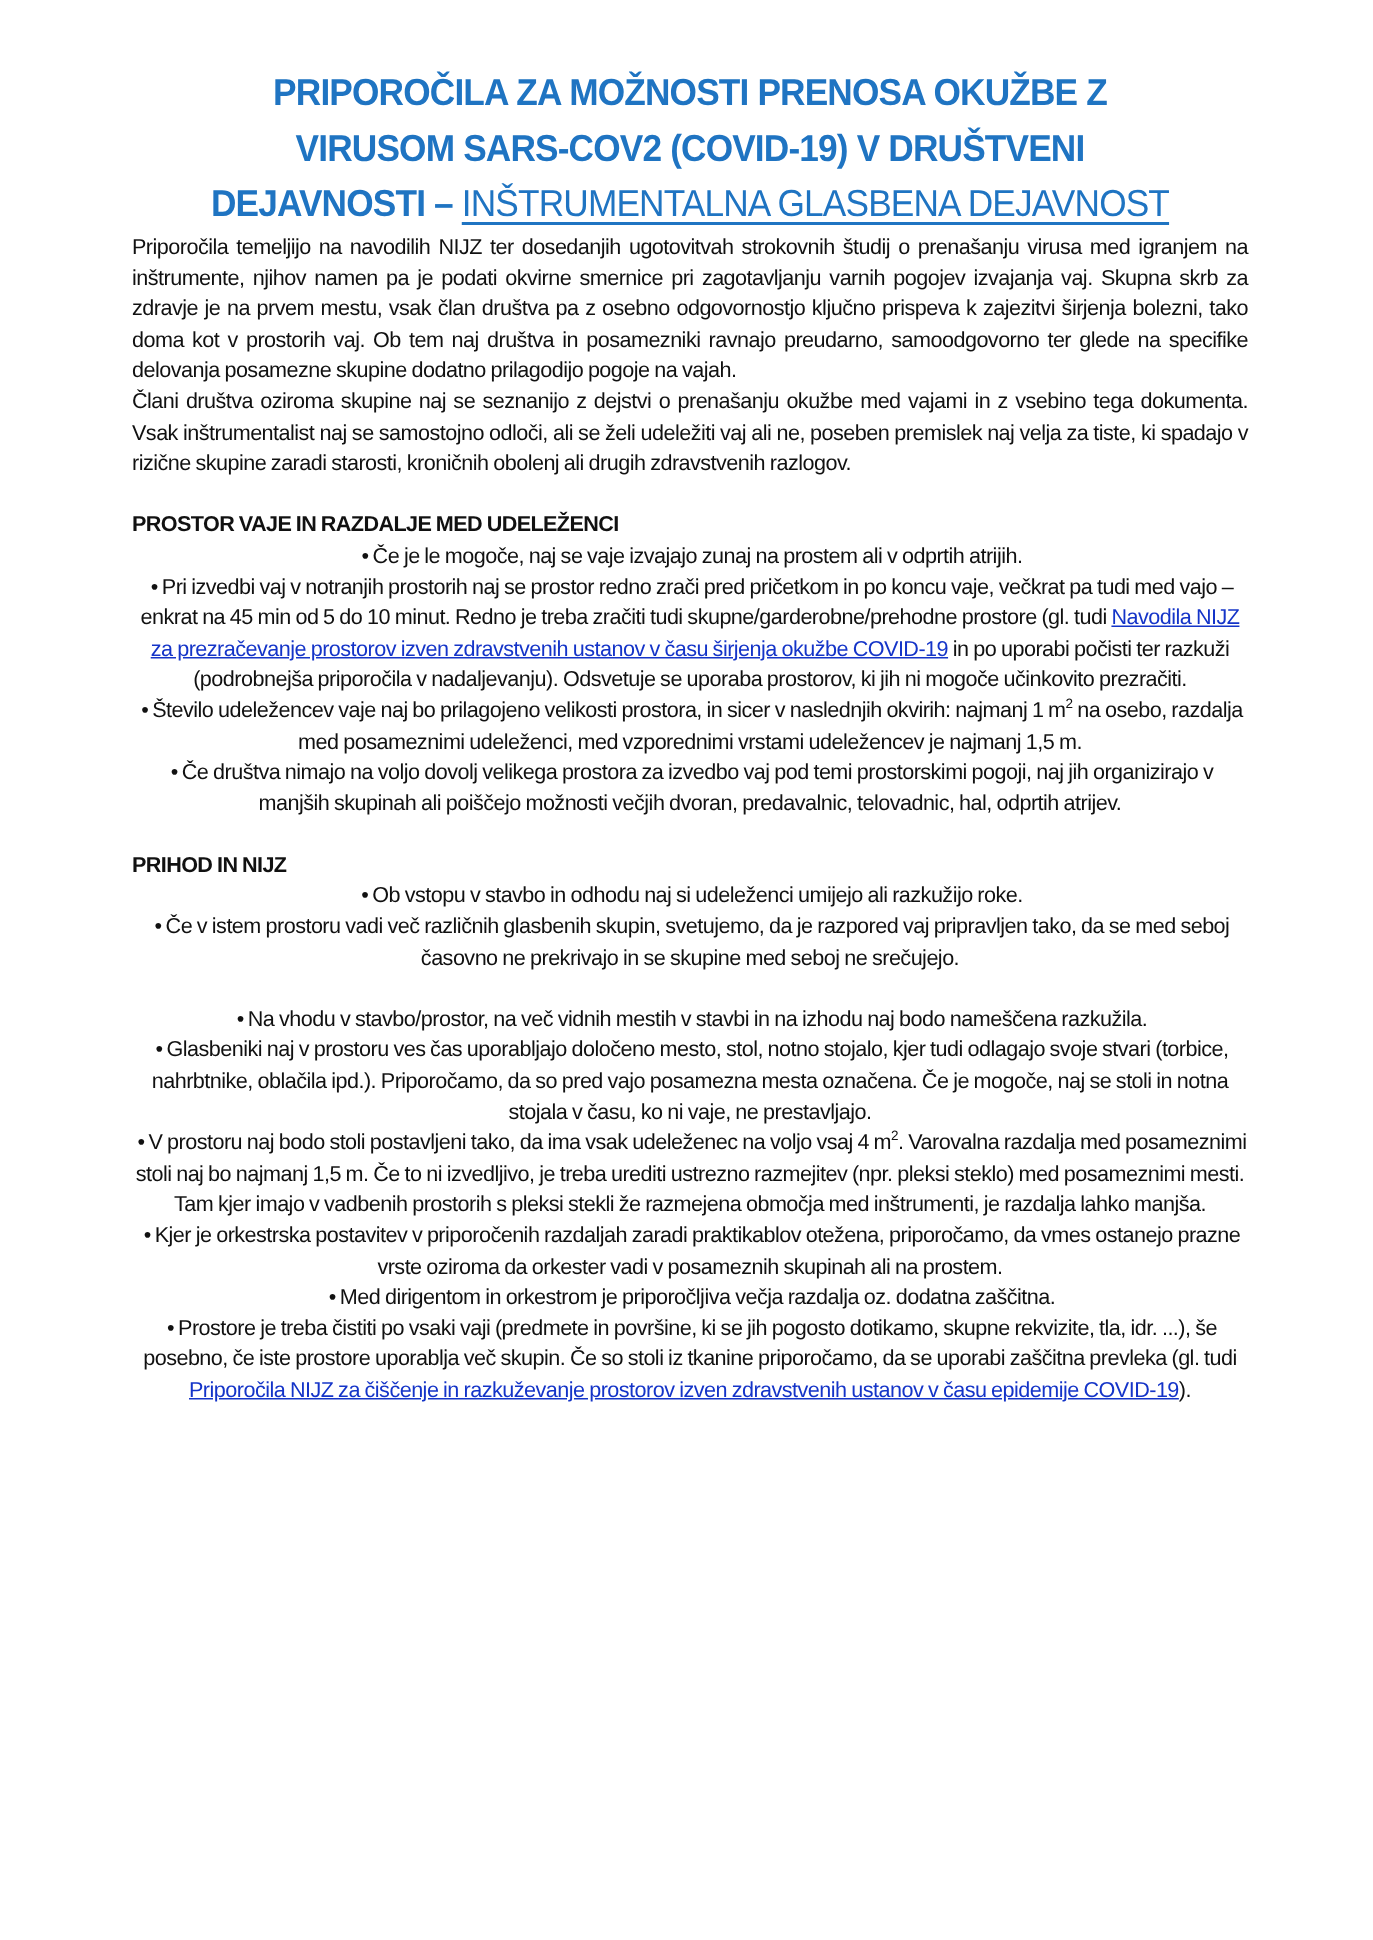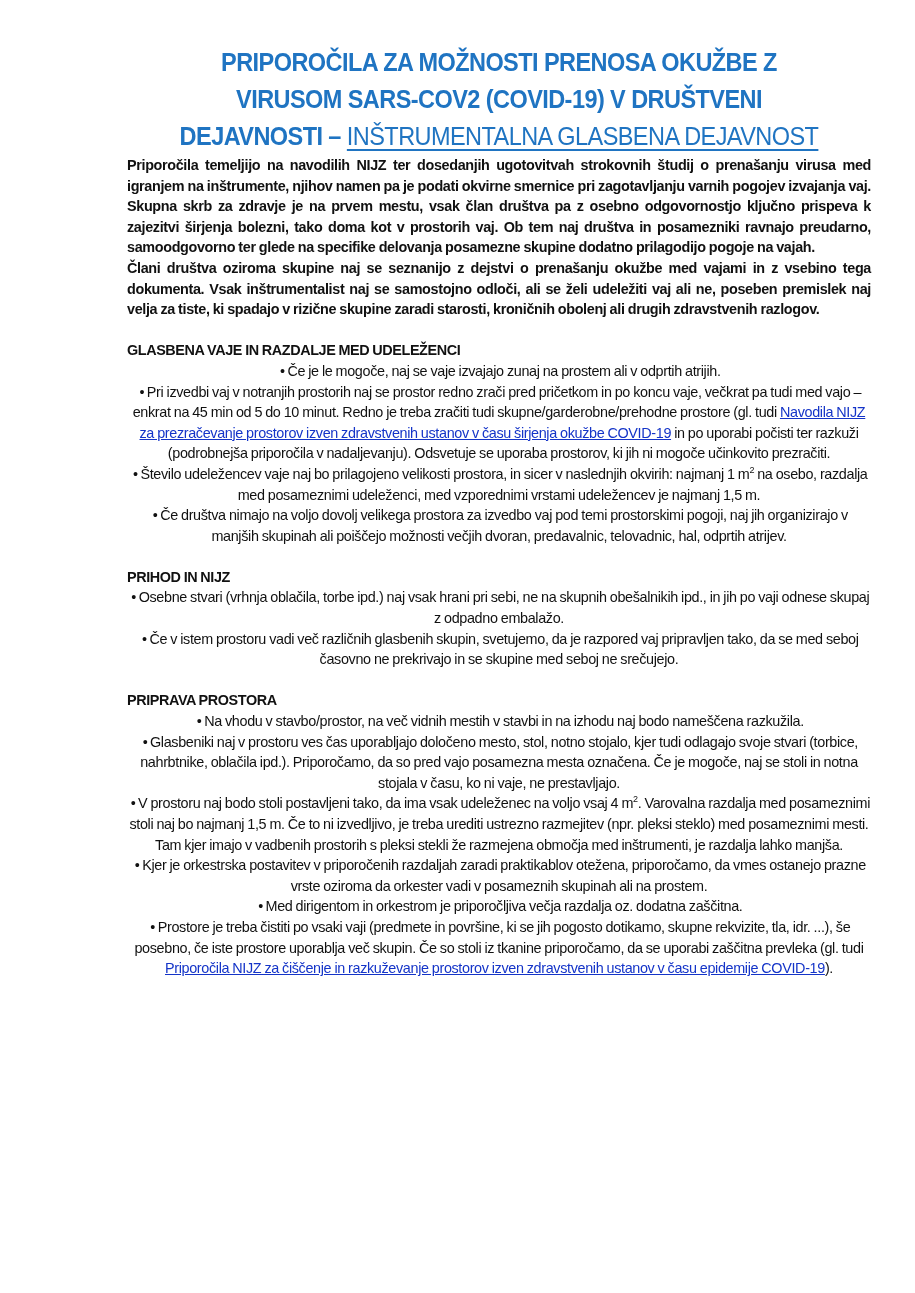--- a/index.html
+++ b/index.html
@@ -13,21 +13,20 @@
     position: relative;
     overflow: hidden;
     font-family: "Liberation Sans", sans-serif;
     color: #111111;
   }
   .page {
     position: absolute;
     left: 88px;
     top: 44px;
     width: 744px;
-    margin-left: 39px;
   }
   .title {
     text-align: center;
     font-weight: bold;
     color: #1f74c2;
     font-size: 25px;
     line-height: 37px;
     letter-spacing: -0.6px;
     margin: 0;
     transform: scaleX(0.94);
@@ -41,21 +40,20 @@
   }
   .body-text {
     font-size: 14.4px;
     line-height: 20.6px;
     letter-spacing: -0.35px;
     word-spacing: -0.5px;
   }
   p.para {
     margin: 0;
     text-align: justify;
-    font-weight: bold;
   }
   .intro1 { margin-top: 46px; }
   .intro2 { margin-top: 20.6px; }
   .section {
     margin-top: 20.6px;
   }
   .section-heading {
     font-weight: bold;
     margin: 0;
     letter-spacing: -0.4px;
@@ -88,21 +86,21 @@
     <span>VIRUSOM SARS-COV2 (COVID-19) V DRUŠTVENI</span><br>
     <span>DEJAVNOSTI – </span><span class="sub">INŠTRUMENTALNA GLASBENA DEJAVNOST</span>
   </h1>
 
   <div class="body-text">
 
     <p class="para intro1">Priporočila temeljijo na navodilih NIJZ ter dosedanjih ugotovitvah strokovnih študij o prenašanju virusa med igranjem na inštrumente, njihov namen pa je podati okvirne smernice pri zagotavljanju varnih pogojev izvajanja vaj. Skupna skrb za zdravje je na prvem mestu, vsak član društva pa z osebno odgovornostjo ključno prispeva k zajezitvi širjenja bolezni, tako doma kot v prostorih vaj. Ob tem naj društva in posamezniki ravnajo preudarno, samoodgovorno ter glede na specifike delovanja posamezne skupine dodatno prilagodijo pogoje na vajah.</p>
     <p class="para intro2">Člani društva oziroma skupine naj se seznanijo z dejstvi o prenašanju okužbe med vajami in z vsebino tega dokumenta. Vsak inštrumentalist naj se samostojno odloči, ali se želi udeležiti vaj ali ne, poseben premislek naj velja za tiste, ki spadajo v rizične skupine zaradi starosti, kroničnih obolenj ali drugih zdravstvenih razlogov.</p>
 
     <div class="section">
-      <p class="section-heading">GLASBENA VAJE IN RAZDALJE MED UDELEŽENCI</p>
+      <p class="section-heading">PROSTOR VAJE IN RAZDALJE MED UDELEŽENCI</p>
 
       <p class="bullet">
         <span class="dot">•</span><span>Če je le mogoče, naj se vaje izvajajo zunaj na prostem ali v odprtih atrijih.</span>
       </p>
 
       <p class="bullet">
         <span class="dot">•</span><span>Pri izvedbi vaj v notranjih prostorih naj se prostor redno zrači pred pričetkom in po koncu vaje, večkrat pa tudi med vajo – enkrat na 45 min od 5 do 10 minut. Redno je treba zračiti tudi skupne/garderobne/prehodne prostore (gl. tudi </span><a class="link">Navodila NIJZ za prezračevanje prostorov izven zdravstvenih ustanov v času širjenja okužbe COVID-19</a><span> in po uporabi počisti ter razkuži (podrobnejša priporočila v nadaljevanju). Odsvetuje se uporaba prostorov, ki jih ni mogoče učinkovito prezračiti.</span>
       </p>
 
       <p class="bullet">
@@ -111,29 +109,28 @@
 
       <p class="bullet">
         <span class="dot">•</span><span>Če društva nimajo na voljo dovolj velikega prostora za izvedbo vaj pod temi prostorskimi pogoji, naj jih organizirajo v manjših skupinah ali poiščejo možnosti večjih dvoran, predavalnic, telovadnic, hal, odprtih atrijev.</span>
       </p>
     </div>
 
     <div class="section">
       <p class="section-heading">PRIHOD IN NIJZ</p>
 
       <p class="bullet">
-        <span class="dot">•</span><span>Osebne stvari (vrhnja oblačila, torbe ipd.) naj vsak hrani pri sebi, ne na skupnih obešalnikih ipd., in jih po vaji odnese skupaj z odpadno embalažo.</span>
+        <span class="dot">•</span><span>Ob vstopu v stavbo in odhodu naj si udeleženci umijejo ali razkužijo roke.</span>
       </p>
       <p class="bullet">
         <span class="dot">•</span><span>Če v istem prostoru vadi več različnih glasbenih skupin, svetujemo, da je razpored vaj pripravljen tako, da se med seboj časovno ne prekrivajo in se skupine med seboj ne srečujejo.</span>
       </p>
     </div>
 
     <div class="section">
-      <p class="section-heading">PRIPRAVA PROSTORA</p>
 
       <p class="bullet">
         <span class="dot">•</span><span>Na vhodu v stavbo/prostor, na več vidnih mestih v stavbi in na izhodu naj bodo nameščena razkužila.</span>
       </p>
       <p class="bullet">
         <span class="dot">•</span><span>Glasbeniki naj v prostoru ves čas uporabljajo določeno mesto, stol, notno stojalo, kjer tudi odlagajo svoje stvari (torbice, nahrbtnike, oblačila ipd.). Priporočamo, da so pred vajo posamezna mesta označena. Če je mogoče, naj se stoli in notna stojala v času, ko ni vaje, ne prestavljajo.</span>
       </p>
       <p class="bullet">
         <span class="dot">•</span><span>V prostoru naj bodo stoli postavljeni tako, da ima vsak udeleženec na voljo vsaj 4 m</span><sup>2</sup><span>. Varovalna razdalja med posameznimi stoli naj bo najmanj 1,5 m. Če to ni izvedljivo, je treba urediti ustrezno razmejitev (npr. pleksi steklo) med posameznimi mesti. Tam kjer imajo v vadbenih prostorih s pleksi stekli že razmejena območja med inštrumenti, je razdalja lahko manjša.</span>
       </p>

